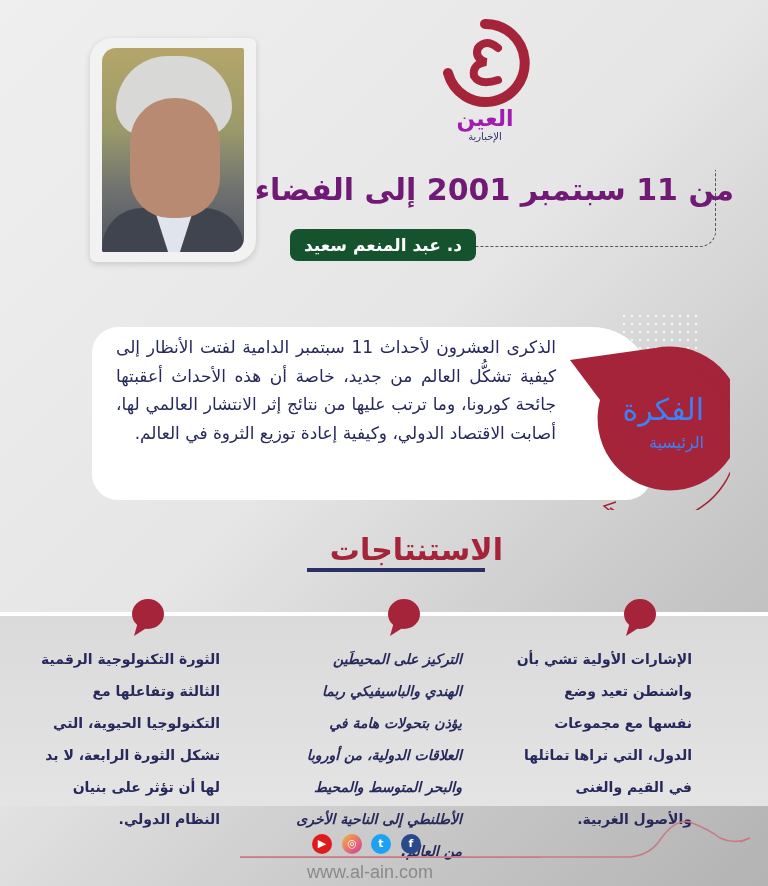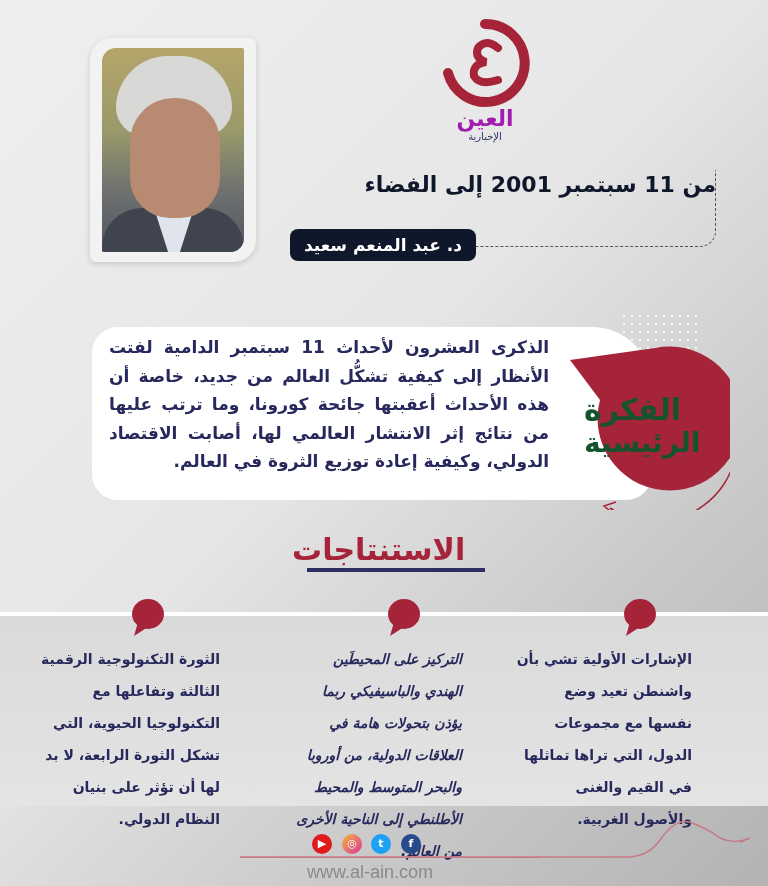--- a/index.html
+++ b/index.html
@@ -15,32 +15,32 @@
   
   .photo-frame{left:90px;top:38px;width:166px;height:224px;border-radius:22px 6px 22px 6px;background:#f2f2f2;box-shadow:0 2px 6px rgba(0,0,0,.15);}
   .photo{position:absolute;left:12px;top:10px;width:142px;height:204px;border-radius:14px 2px 14px 2px;overflow:hidden;
     background:linear-gradient(180deg,#b5a56a 0%,#9a9a6a 40%,#6f7170 70%,#505560 100%);}
   .photo .hair{position:absolute;left:14px;top:8px;width:116px;height:80px;border-radius:55px 55px 30px 30px;background:#d8d8d6;}
   .photo .face{position:absolute;left:28px;top:50px;width:90px;height:120px;border-radius:44px 44px 40px 40px;background:#b98a72;}
   .photo .suit{position:absolute;left:0;top:160px;width:142px;height:60px;border-radius:40px 40px 0 0;background:#3f444e;}
   .photo .shirt{position:absolute;left:52px;top:160px;width:40px;height:50px;background:#e0e4ec;clip-path:polygon(0 0,100% 0,60% 100%,40% 100%);}
   
   .title-box{left:290px;top:170px;width:425px;height:76px;border-right:1.5px dashed #555;border-bottom:1.5px dashed #555;border-radius:0 0 16px 0;}
-  .title{right:52px;top:172px;font-size:22px;font-weight:bold;color:#0f172a;direction:rtl;white-space:nowrap;}
-  .author{left:290px;top:229px;height:32px;padding:0 14px;border-radius:8px;background:#0f172a;color:#fff;font-weight:bold;font-size:17px;line-height:32px;direction:rtl;}
+  .title{right:34px;top:172px;font-size:30px;font-weight:bold;color:#701a75;direction:rtl;white-space:nowrap;}
+  .author{left:290px;top:229px;height:32px;padding:0 14px;border-radius:8px;background:#14532d;color:#fff;font-weight:bold;font-size:17px;line-height:32px;direction:rtl;}
   
   .idea-card{left:92px;top:327px;width:560px;height:173px;background:#ffffff;border-radius:26px 60px 26px 26px;}
-  .idea-text{left:109px;top:333px;width:440px;font-size:17px;font-weight:bold;line-height:28.5px;color:#27295c;direction:rtl;text-align:justify;text-align-last:right;}
+  .idea-text{left:116px;top:333px;width:440px;font-size:17px;font-weight:normal;line-height:28.5px;color:#27295c;direction:rtl;text-align:justify;text-align-last:right;}
   .dots{left:620px;top:312px;width:80px;height:60px;background-image:radial-gradient(circle,#ffffff 1.2px,transparent 1.6px);background-size:8px 8px;opacity:.8;}
   .bubble-red{left:560px;top:340px;width:170px;height:170px;}
-  .idea-label{left:584px;top:392px;width:120px;text-align:left;color:#14532d;font-weight:bold;direction:rtl;}
+  .idea-label{left:584px;top:392px;width:120px;text-align:right;color:#3b82f6;font-weight:normal;direction:rtl;}
   .idea-label .l1{font-size:30px;line-height:36px;}
-  .idea-label .l2{font-size:28px;line-height:30px;}
+  .idea-label .l2{font-size:16px;line-height:30px;}
   
-  .concl-title{left:292px;top:532px;width:190px;text-align:left;font-size:30px;font-weight:bold;color:#a5243a;direction:rtl;}
+  .concl-title{left:313px;top:532px;width:190px;text-align:right;font-size:30px;font-weight:bold;color:#a5243a;direction:rtl;}
   .concl-underline{left:307px;top:568px;width:178px;height:4px;background:#2b2f63;}
   .band{left:0;top:612px;width:768px;height:190px;background:linear-gradient(180deg,#dadada 0%,#e4e4e4 100%);border-top:4px solid #ffffff;}
   .pin{width:36px;height:40px;}
   .col{font-size:14px;font-weight:bold;line-height:32px;color:#27295c;direction:rtl;text-align:right;}
   
   .social{top:834px;width:20px;height:20px;border-radius:50%;color:#fff;font-size:11px;font-weight:bold;text-align:center;line-height:20px;}
   .footer-line{left:240px;top:857px;width:300px;height:1px;background:#c77a85;}
   .site{left:300px;top:862px;width:140px;text-align:center;font-size:18px;color:#8a8a8a;font-family:"Liberation Sans",sans-serif;}
 </style>
 </head>

